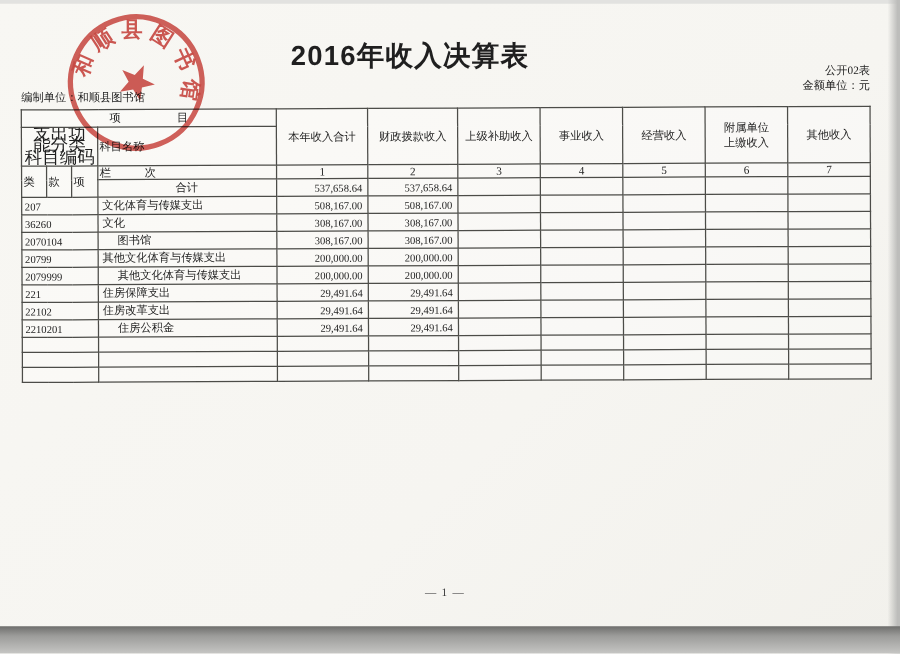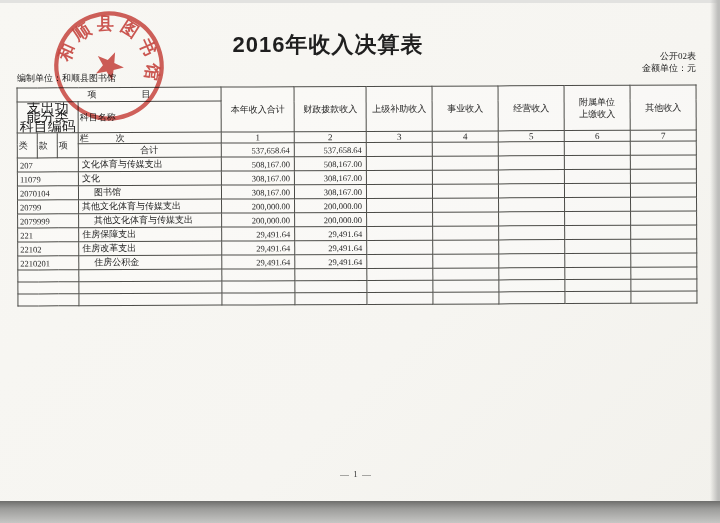--- a/index.html
+++ b/index.html
@@ -112,21 +112,21 @@
         <td class="name">文化体育与传媒支出</td>
         <td class="val">508,167.00</td>
         <td class="val">508,167.00</td>
         <td class="val"></td>
         <td class="val"></td>
         <td class="val"></td>
         <td class="val"></td>
         <td class="val"></td>
       </tr>
       <tr class="rd">
-        <td colspan="3" class="code">11079</td>
+        <td colspan="3" class="code">36260</td>
         <td class="name">文化</td>
         <td class="val">308,167.00</td>
         <td class="val">308,167.00</td>
         <td class="val"></td>
         <td class="val"></td>
         <td class="val"></td>
         <td class="val"></td>
         <td class="val"></td>
       </tr>
       <tr class="rd">

